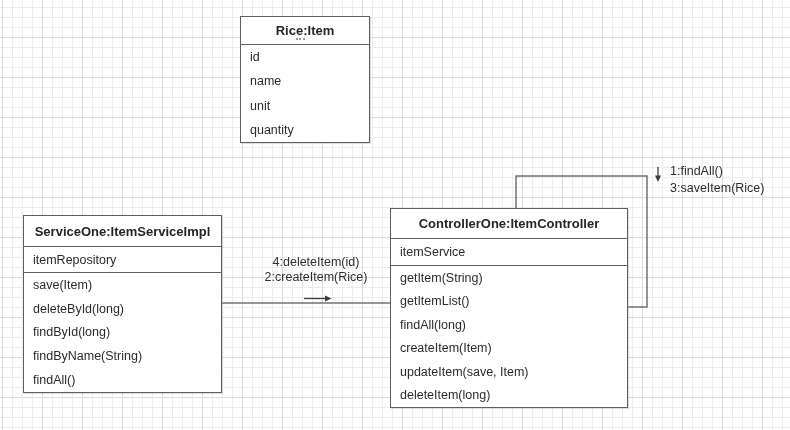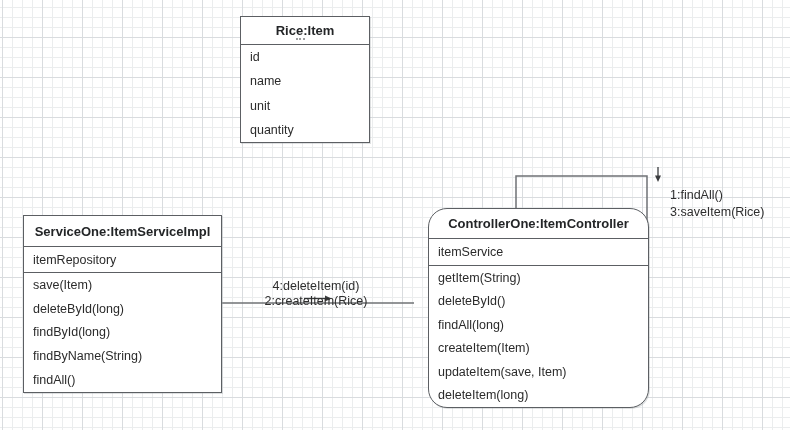--- a/index.html
+++ b/index.html
@@ -49,30 +49,29 @@
     flex: 1; display: flex; align-items: center;
     padding-left: 9px; font-size: 12.5px; color: #2b2b2b;
     white-space: nowrap;
   }
   
   #node-rice       { left: 240px; top: 16px;  width: 130px; height: 127px; }
   #node-rice .uml-title { height: 28px; }
   #node-service    { left: 23px;  top: 215px; width: 199px; height: 178px; }
   #node-service .uml-title { height: 31px; }
   #node-service .attr-section .row { height: 25px; flex: none; }
-  #node-controller { left: 428px; top: 208px; width: 221px; height: 200px; border-radius: 19px; }
+  #node-controller { left: 390px; top: 208px; width: 238px; height: 200px; }
   #node-controller .uml-title { height: 30px; }
   #node-controller .attr-section .row { height: 26px; flex: none; }
 
   #edge-svg { position: absolute; left: 0; top: 0; pointer-events: none; }
 
   .edge-label {
     position: absolute; font-size: 12.5px; line-height: 15px; color: #2e2e2e;
     white-space: nowrap;
-    margin-top: 24px;
   }
   #label-mid  { left: 236px; top: 255px; width: 160px; text-align: center; }
   #label-loop { left: 670px; top: 163px; text-align: left; line-height: 16.5px; }
 </style>
 </head>
 <body>
 
 <div id="canvas">
 
   <svg id="edge-svg" width="790" height="430">
@@ -123,21 +122,21 @@
 
   <div class="uml-node" id="node-controller">
     <div class="uml-title">
       <span class="squiggly">ControllerOne:ItemController</span>
     </div>
     <div class="attr-section">
       <div class="row">itemService</div>
     </div>
     <div class="rows">
       <div class="row">getItem(String)</div>
-      <div class="row">deleteById()</div>
+      <div class="row">getItemList()</div>
       <div class="row">findAll(long)</div>
       <div class="row">createItem(Item)</div>
       <div class="row">updateItem(save, Item)</div>
       <div class="row">deleteItem(long)</div>
     </div>
   </div>
 
   <div class="edge-label" id="label-mid">
     <div>4:deleteItem(id)</div>
     <div>2:createItem(Rice)</div>

